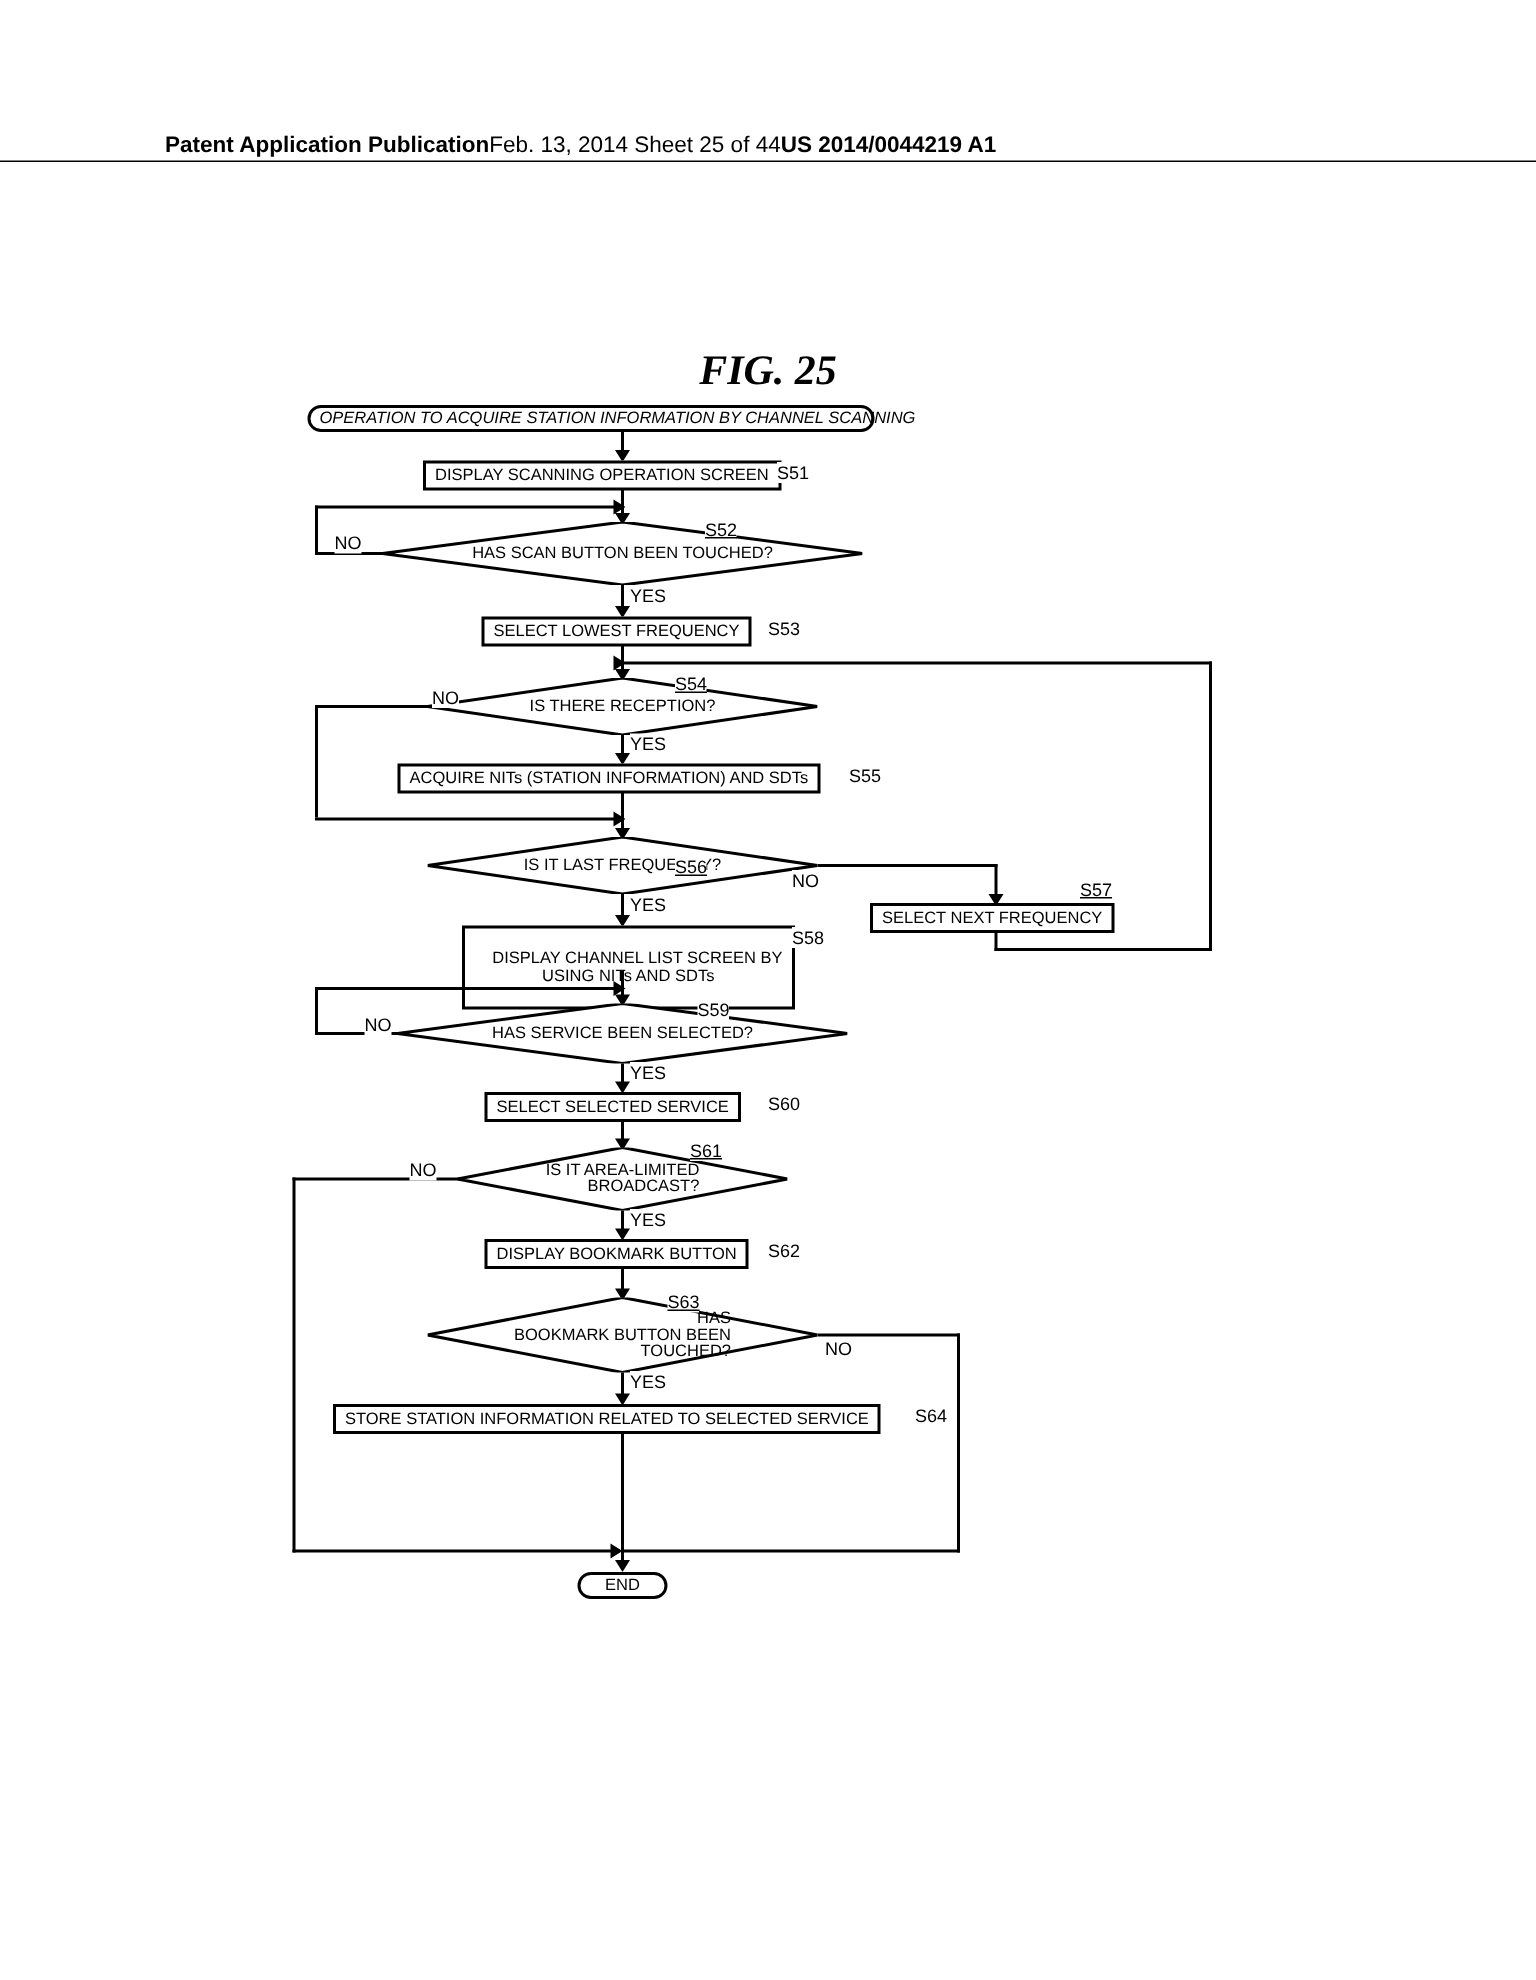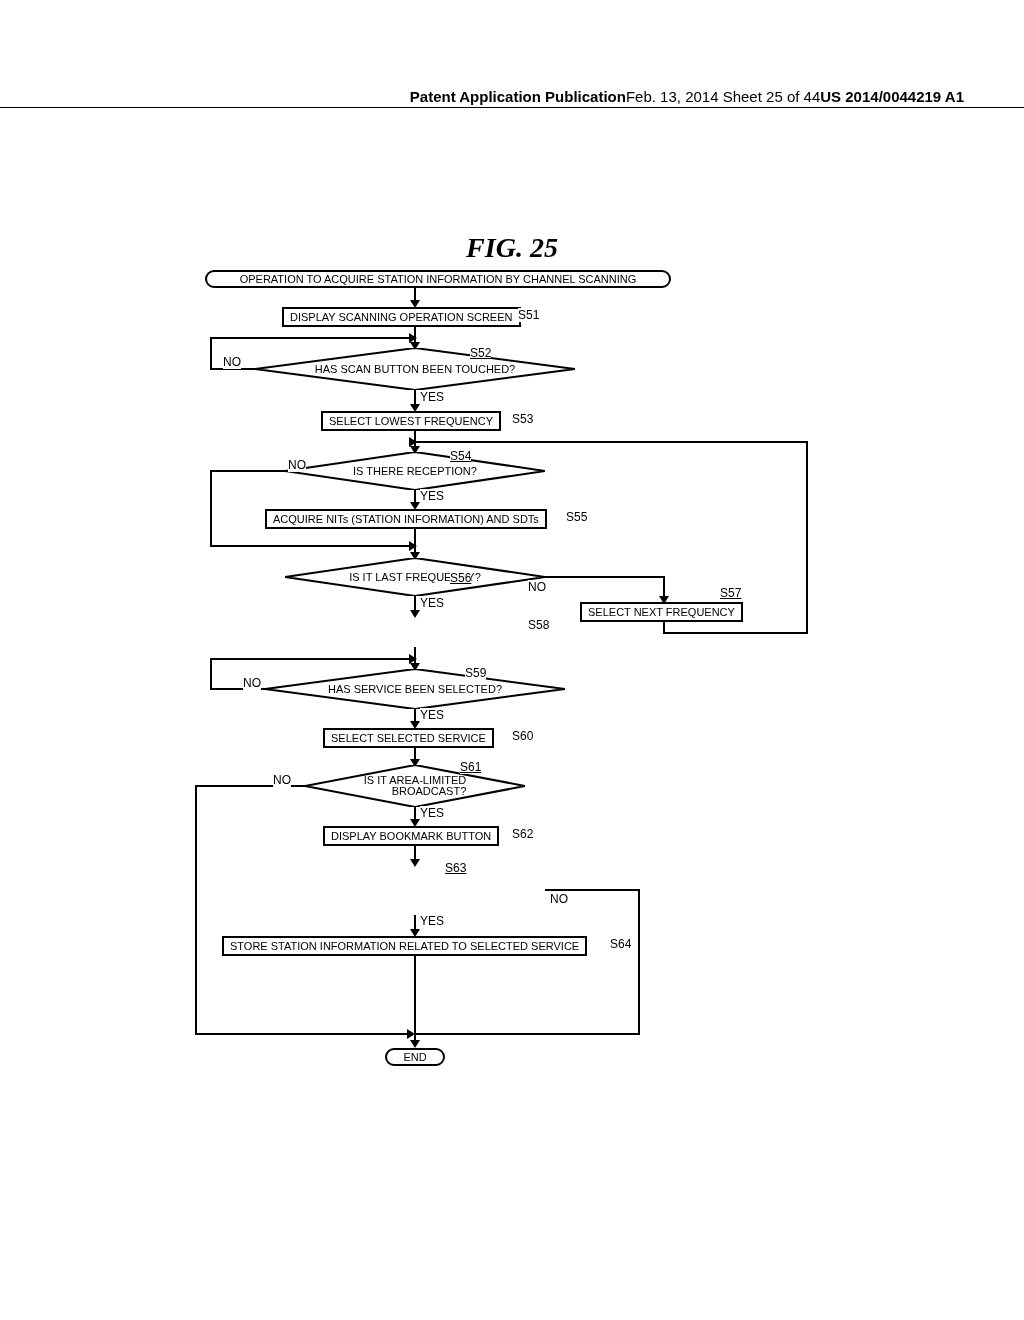--- a/index.html
+++ b/index.html
@@ -10,23 +10,23 @@
     height: 1320px;
     position: relative;
   }
   .header {
     position: absolute;
     top: 88px;
     left: 0;
     width: 1024px;
     font-size: 15px;
     border-bottom: 1.5px solid #000;
-    padding: 0 60px 2px 68px;
+    padding: 0 60px 2px 110px;
     display: flex;
-    justify-content: flex-end;
+    justify-content: flex-start;
   }
   .header-left { font-weight: bold; }
   .header-mid { font-weight: normal; }
   .header-right { font-weight: bold; }
   .fig-title {
     position: absolute;
     top: 232px;
     left: 0;
     width: 1024px;
     text-align: center;
@@ -105,21 +105,21 @@
 <div class="header">
   <span class="header-left">Patent Application Publication</span>
   <span class="header-mid">Feb. 13, 2014  Sheet 25 of 44</span>
   <span class="header-right">US 2014/0044219 A1</span>
 </div>
 
 <div class="fig-title">FIG. 25</div>
 
 <div class="chart">
 
-  <div class="terminal" style="left:95px; top:0px; width:466px;">
+  <div class="terminal" style="left:95px; top:0px; width:378px;font-style:italic;">
     <span>OPERATION TO ACQUIRE STATION INFORMATION BY CHANNEL SCANNING</span>
   </div>
   <div class="conn" style="left:304px; top:18px; width:2px; height:16px;"></div>
   <div class="arrow-down" style="left:300px; top:30px;"></div>
 
   <div class="process" style="left:172px; top:37px;">
     <span>DISPLAY SCANNING OPERATION SCREEN</span>
   </div>
   <div class="label" style="left:408px; top:38px;">S51</div>
 
@@ -205,20 +205,24 @@
 
   <div class="conn" style="left:553px; top:352px; width:2px; height:12px;"></div>
   <div class="conn" style="left:553px; top:362px; width:145px; height:2px;"></div>
   <div class="conn" style="left:696px; top:171px; width:2px; height:193px;"></div>
   <div class="conn" style="left:306px; top:171px; width:392px; height:2px;"></div>
 
   <div class="conn" style="left:304px; top:326px; width:2px; height:20px;"></div>
   <div class="label" style="left:310px; top:326px;">YES</div>
   <div class="arrow-down" style="left:300px; top:340px;"></div>
 
+  <div class="process" style="left:198px; top:347px; white-space:pre;">
+    <span>DISPLAY CHANNEL LIST SCREEN BY
+USING NITs AND SDTs</span>
+  </div>
   <div class="label" style="left:418px; top:348px;">S58</div>
 
   <div class="conn" style="left:304px; top:377px; width:2px; height:22px;"></div>
   <div class="arrow-right" style="left:299px; top:384px;"></div>
   <div class="arrow-down" style="left:300px; top:393px;"></div>
 
   <div class="decision" style="left:155px; top:399px; width:300px; height:40px;">
     <svg width="300" height="40">
         <polygon points="0,20 150,0 300,20 150,40" fill="#fff" stroke="#000" stroke-width="2"></polygon>
       </svg>
@@ -267,20 +271,30 @@
   <div class="arrow-down" style="left:300px; top:549px;"></div>
 
   <div class="process" style="left:213px; top:556px;">
     <span>DISPLAY BOOKMARK BUTTON</span>
   </div>
   <div class="label" style="left:402px; top:557px;">S62</div>
 
   <div class="conn" style="left:304px; top:575px; width:2px; height:20px;"></div>
   <div class="arrow-down" style="left:300px; top:589px;"></div>
 
+  <div class="decision" style="left:175px; top:595px; width:260px; height:50px;">
+    <svg width="260" height="50">
+        <polygon points="0,25 130,0 260,25 130,50" fill="#fff" stroke="#000" stroke-width="2"></polygon>
+      </svg>
+    <div class="dec-text">
+        <span style="white-space:pre;">HAS
+BOOKMARK BUTTON BEEN
+TOUCHED?</span>
+      </div>
+  </div>
   <div class="label" style="left:335px; top:591px; text-decoration:underline;">S63</div>
 
   <div class="conn" style="left:435px; top:619px; width:95px; height:2px;"></div>
   <div class="label" style="left:440px; top:622px;">NO</div>
   <div class="conn" style="left:528px; top:619px; width:2px; height:146px;"></div>
   <div class="conn" style="left:306px; top:763px; width:224px; height:2px;"></div>
 
   <div class="conn" style="left:304px; top:645px; width:2px; height:20px;"></div>
   <div class="label" style="left:310px; top:644px;">YES</div>
   <div class="arrow-down" style="left:300px; top:659px;"></div>

